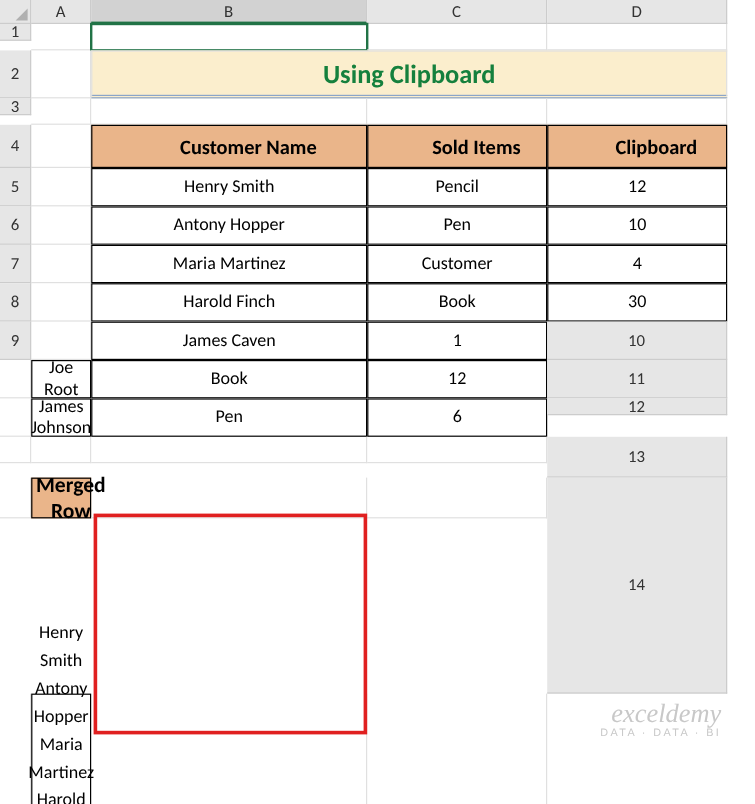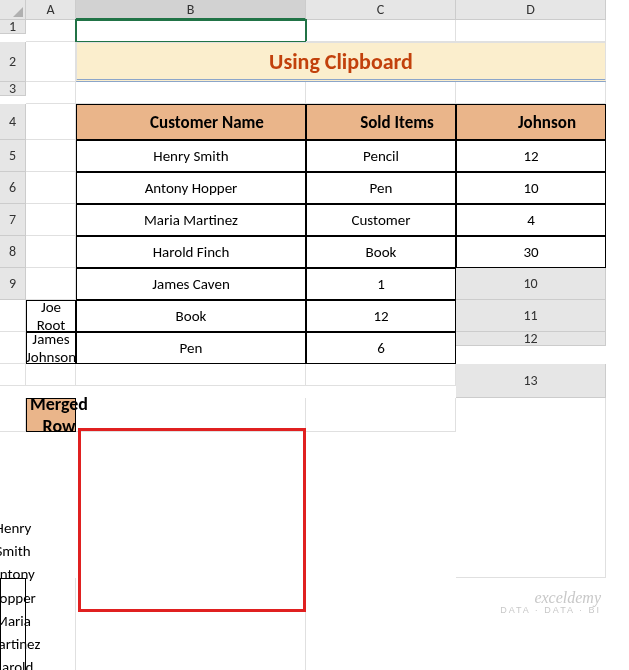--- a/index.html
+++ b/index.html
@@ -59,21 +59,21 @@
     }
     .cell {
       border-right: 1px solid #e0e0e0;
       border-bottom: 1px solid #e0e0e0;
       min-height: 22px;
     }
     .title-row { height: 40px; }
     .title-cell {
       grid-column: 3 / 6;
       background: #fbeecd;
-      color: #c2410c;
+      color: #15803d;
       font-size: 22px;
       font-weight: bold;
       text-align: center;
       display: flex;
       align-items: center;
       justify-content: center;
       border: 1px solid #e0e0e0;
       border-bottom: 3px double #8ba5c9;
     }
     .th-cell {
@@ -136,21 +136,21 @@
     .watermark {
       position: absolute;
       right: 28px;
       bottom: 55px;
       text-align: right;
       color: #c8c8c8;
       font-family: Georgia, serif;
       font-style: italic;
       line-height: 1;
     }
-    .watermark .wm-main { font-size: 16px; }
+    .watermark .wm-main { font-size: 22px; }
     .watermark .wm-sub { font-size: 9px; letter-spacing: 2px; font-style: normal; font-family: Arial, sans-serif; }
     .spacer-short { height: 14px; }
   </style>
 </head>
 <body>
 
 <div class="grid">
 
   <div class="corner"></div>
   <div class="col-header">A</div>
@@ -171,21 +171,21 @@
   <div class="row-header spacer-short">3</div>
   <div class="cell spacer-short"></div>
   <div class="cell spacer-short"></div>
   <div class="cell spacer-short"></div>
   <div class="cell spacer-short"></div>
 
   <div class="row-header" style="height:36px">4</div>
   <div class="cell" style="height:36px"></div>
   <div class="th-cell">Customer Name</div>
   <div class="th-cell">Sold Items</div>
-  <div class="th-cell">Johnson</div>
+  <div class="th-cell">Clipboard</div>
 
   <div class="row-header" style="height:32px">5</div>
   <div class="cell" style="height:32px"></div>
   <div class="td-cell">Henry Smith</div>
   <div class="td-cell">Pencil</div>
   <div class="td-cell">12</div>
 
   <div class="row-header" style="height:32px">6</div>
   <div class="cell" style="height:32px"></div>
   <div class="td-cell">Antony Hopper</div>
@@ -226,20 +226,21 @@
   <div class="cell spacer-short"></div>
   <div class="cell spacer-short"></div>
   <div class="cell spacer-short"></div>
 
   <div class="row-header" style="height:34px">13</div>
   <div class="cell" style="height:34px"></div>
   <div class="merged-header">Merged Row</div>
   <div class="cell" style="height:34px"></div>
   <div class="cell" style="height:34px"></div>
 
+  <div class="row-header" style="height:180px">14</div>
   <div class="cell" style="height:180px"></div>
   <div class="merged-content">
     <div class="merged-content-inner">Henry Smith
 Antony Hopper
 Maria Martinez
 Harold Finch
 James Caven
 Joe Root
 James Johnson</div>
   </div>

